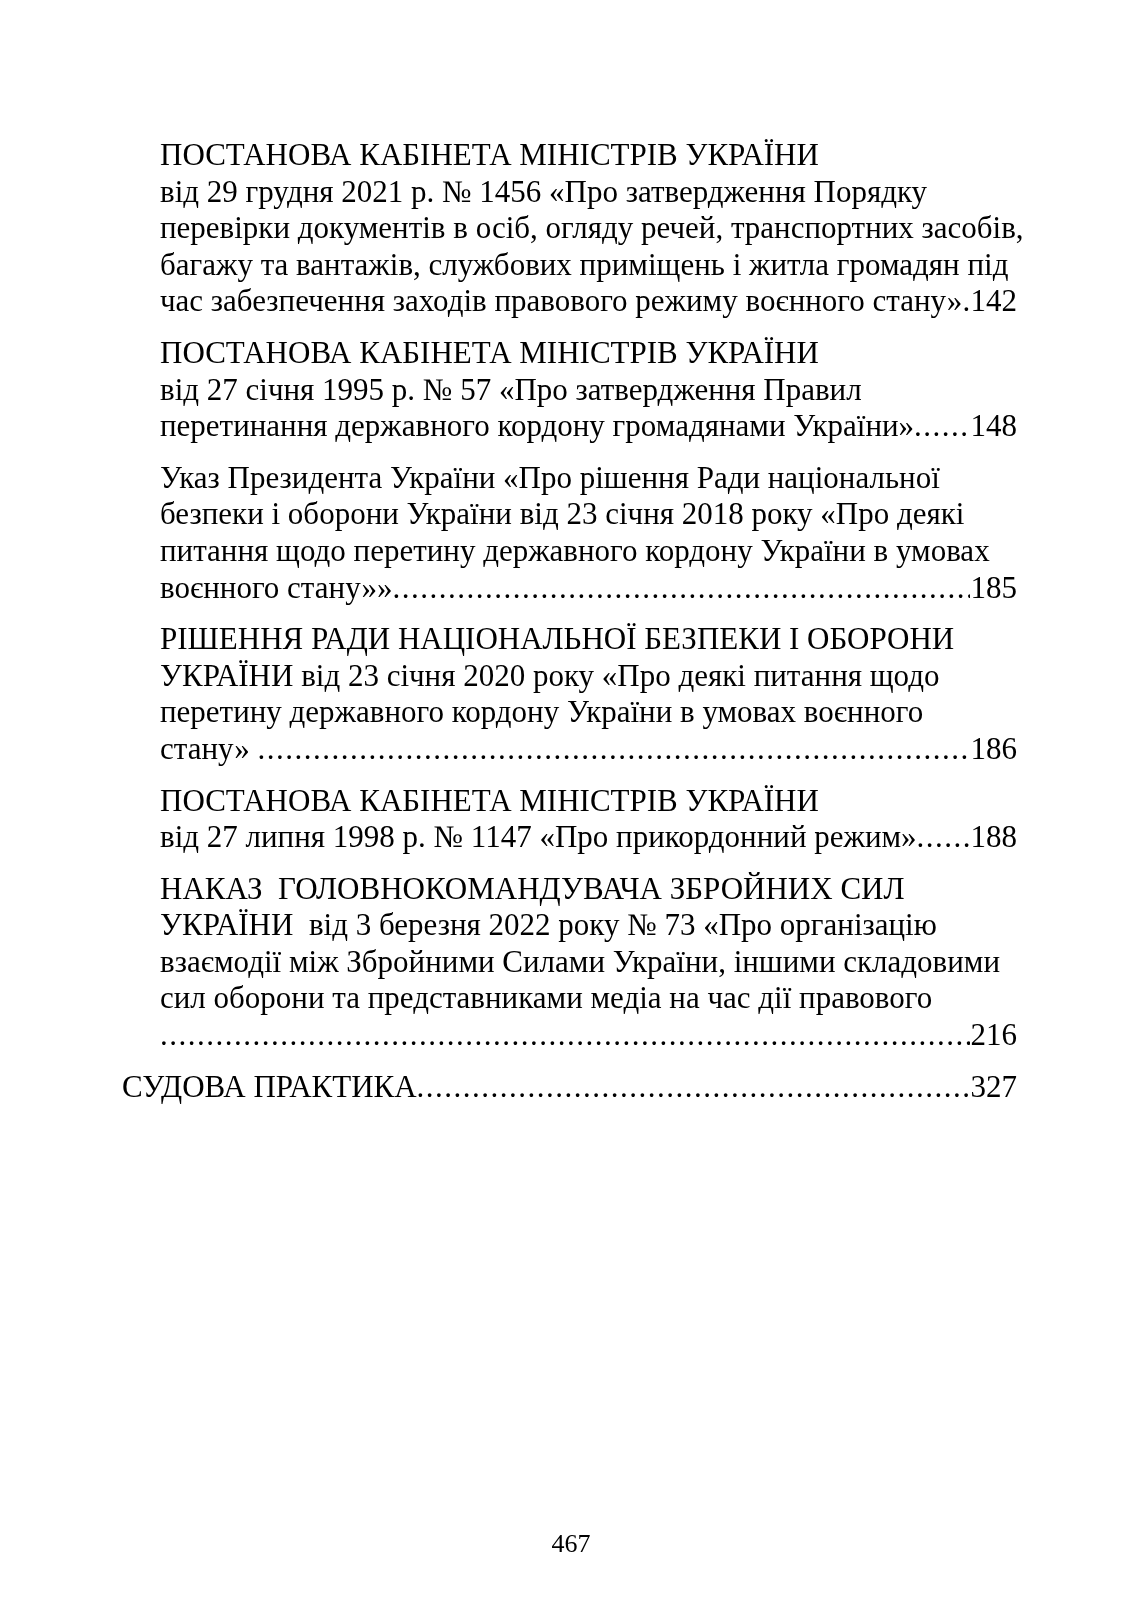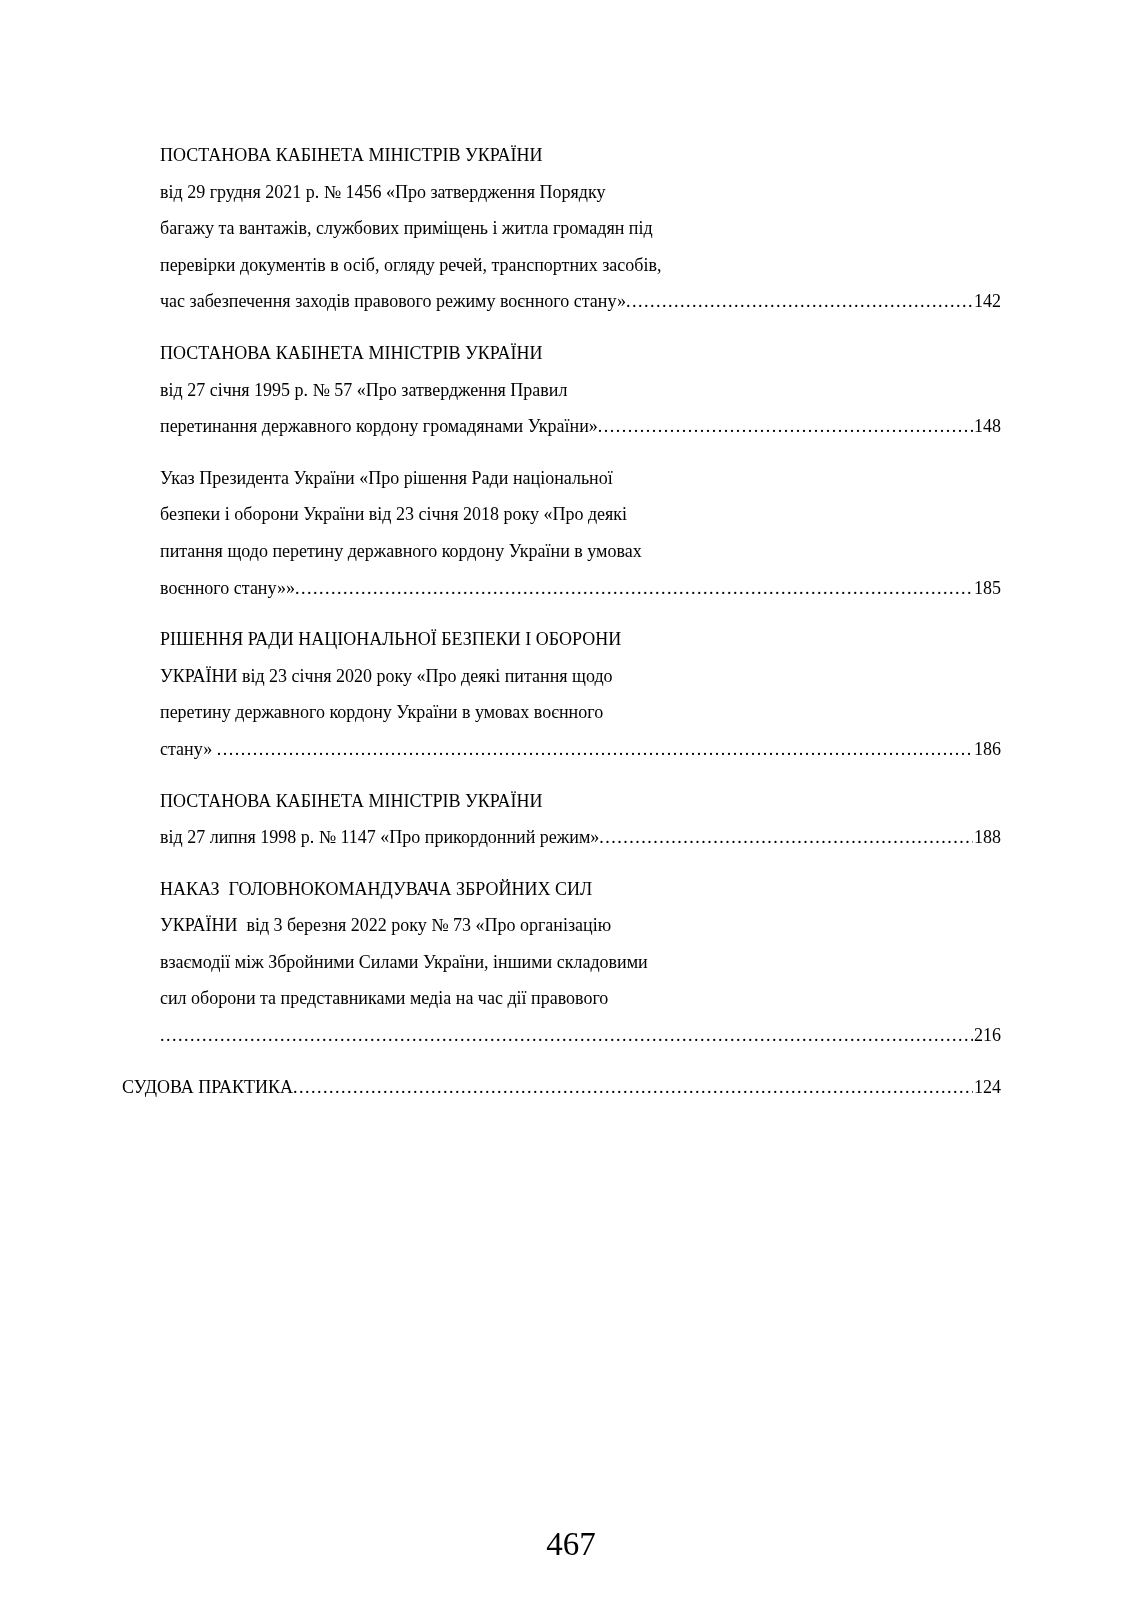--- a/index.html
+++ b/index.html
@@ -15,22 +15,22 @@
     color: #000000;
     overflow: hidden;
   }
   .content {
     position: absolute;
     left: 122px;
     top: 137px;
     width: 895px;
   }
   .toc-entry {
-    margin: 0 16px 15px 38px;
-    font-size: 18px;
+    margin: 0 0 15px 38px;
+    font-size: 31px;
     line-height: 36.6px;
   }
   .toc-entry.top-level {
     margin-left: 0;
     margin-top: 14px;
   }
   .toc-line {
     white-space: pre;
   }
   .toc-lastline {
@@ -51,34 +51,34 @@
   .pagenum {
     flex: 0 0 auto;
     padding-left: 1px;
   }
   .footer-num {
     position: absolute;
     top: 1528px;
     left: 0;
     width: 1142px;
     text-align: center;
-    font-size: 33px;
+    font-size: 26px;
     line-height: 32px;
   }
 </style>
 </head>
 <body>
 
 <main class="page">
   <section class="content" id="toc-list">
       <div class="toc-entry">
         <div class="toc-line">ПОСТАНОВА КАБІНЕТА МІНІСТРІВ УКРАЇНИ</div>
         <div class="toc-line">від 29 грудня 2021 р. № 1456 «Про затвердження Порядку</div>
+        <div class="toc-line">перевірки документів в осіб, огляду речей, транспортних засобів,</div>
         <div class="toc-line">багажу та вантажів, службових приміщень і житла громадян під</div>
-        <div class="toc-line">перевірки документів в осіб, огляду речей, транспортних засобів,</div>
         <div class="toc-lastline">
           <span class="lastline-text">час забезпечення заходів правового режиму воєнного стану»</span>
           <span class="leader">........................................................................................................................................................................................................</span>
           <span class="pagenum">142</span>
         </div>
       </div>
       <div class="toc-entry">
         <div class="toc-line">ПОСТАНОВА КАБІНЕТА МІНІСТРІВ УКРАЇНИ</div>
         <div class="toc-line">від 27 січня 1995 р. № 57 «Про затвердження Правил</div>
         <div class="toc-lastline">
@@ -122,18 +122,18 @@
         <div class="toc-line">сил оборони та представниками медіа на час дії правового</div>
         <div class="toc-lastline">
           <span class="leader">........................................................................................................................................................................................................</span>
           <span class="pagenum">216</span>
         </div>
       </div>
       <div class="toc-entry top-level">
         <div class="toc-lastline">
           <span class="lastline-text">СУДОВА ПРАКТИКА</span>
           <span class="leader">........................................................................................................................................................................................................</span>
-          <span class="pagenum">124</span>
+          <span class="pagenum">327</span>
         </div>
       </div>
     </section>
   <div class="footer-num">467</div>
 </main>
 
 </body></html>

